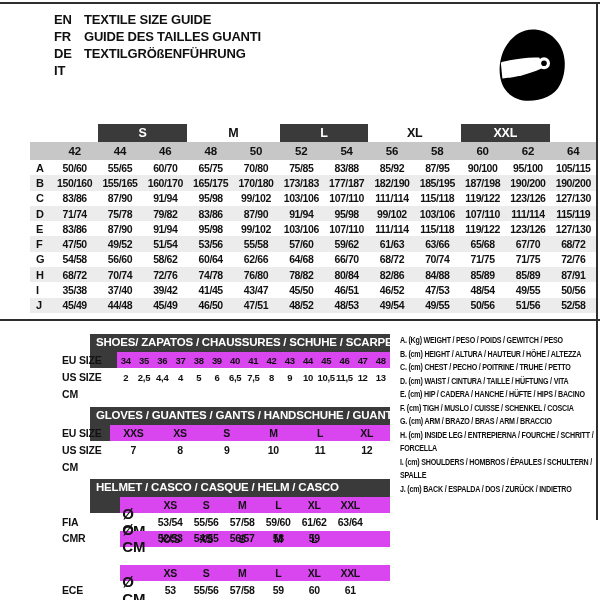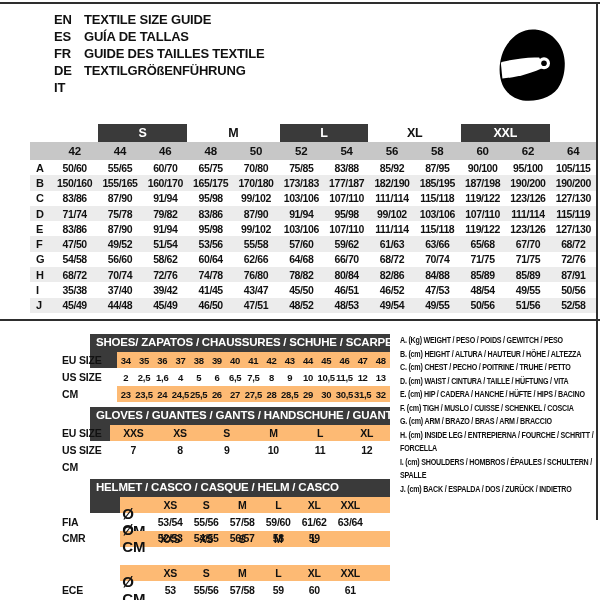--- a/index.html
+++ b/index.html
@@ -33,21 +33,21 @@
   .drow.shaded{background:#ececec;}
 
   
   .sub{position:absolute;left:30px;width:360px;}
   .subhead{position:absolute;left:60px;top:0;width:300px;height:34px;background:#3a3a3a;color:#fff;
            font-weight:bold;font-size:11.5px;line-height:17px;padding-left:6px;box-sizing:border-box;
            letter-spacing:-0.2px;white-space:nowrap;}
   .subrow{position:absolute;left:0;height:16px;width:360px;display:flex;align-items:center;}
   .sublabel{width:60px;font-weight:bold;font-size:10.5px;letter-spacing:-0.2px;padding-left:32px;}
   .subvals{position:relative;height:16px;width:300px;display:flex;align-items:center;}
-  .shband{background:#fdba74;}
+  .shband{background:#d946ef;}
   .subcell{flex:1;text-align:center;font-weight:bold;font-size:9.5px;letter-spacing:-0.3px;}
   .gl-inner{width:280px;display:flex;align-items:center;height:16px;}
   .gl-inner .subcell{font-size:10.5px;}
   .hband{position:relative;width:278px;height:16px;display:flex;align-items:center;}
   .hunit{width:32px;font-weight:bold;font-size:15px;padding-left:2px;box-sizing:border-box;}
   .hvals{width:216px;display:flex;align-items:center;height:16px;}
   .hvals .subcell{font-size:10.5px;}
 
   
   .legend{position:absolute;left:400px;top:334px;width:228px;
@@ -61,26 +61,22 @@
   <div class="top-border"></div>
   <div class="right-border"></div>
   <div class="divider"></div>
 
   <div class="langs" id="langs">
       <div class="lang-row">
      <span class="lang-code">EN</span>
      <span>TEXTILE SIZE GUIDE</span>
    </div>
       <div class="lang-row">
-     <span class="lang-code">ES</span>
-     <span>GUÍA DE TALLAS</span>
-   </div>
-      <div class="lang-row">
      <span class="lang-code">FR</span>
-     <span>GUIDE DES TAILLES TEXTILE</span>
+     <span>GUIDE DES TAILLES GUANTI</span>
    </div>
       <div class="lang-row">
      <span class="lang-code">DE</span>
      <span>TEXTILGRÖßENFÜHRUNG</span>
    </div>
       <div class="lang-row">
      <span class="lang-code">IT</span>
    </div>
     </div>
 
@@ -291,54 +287,37 @@
           <div class="subcell">46</div>
           <div class="subcell">47</div>
           <div class="subcell">48</div>
         </div>
      </div>
       <div class="subrow" style="top:35px">
        <div class="sublabel">US SIZE</div>
        <div class="subvals ">
           <div class="subcell">2</div>
           <div class="subcell">2,5</div>
-          <div class="subcell">1,6</div>
+          <div class="subcell">4,4</div>
           <div class="subcell">4</div>
           <div class="subcell">5</div>
           <div class="subcell">6</div>
           <div class="subcell">6,5</div>
           <div class="subcell">7,5</div>
           <div class="subcell">8</div>
           <div class="subcell">9</div>
           <div class="subcell">10</div>
           <div class="subcell">10,5</div>
           <div class="subcell">11,5</div>
           <div class="subcell">12</div>
           <div class="subcell">13</div>
         </div>
      </div>
       <div class="subrow" style="top:52px">
        <div class="sublabel">CM</div>
-       <div class="subvals shband">
-          <div class="subcell">23</div>
-          <div class="subcell">23,5</div>
-          <div class="subcell">24</div>
-          <div class="subcell">24,5</div>
-          <div class="subcell">25,5</div>
-          <div class="subcell">26</div>
-          <div class="subcell">27</div>
-          <div class="subcell">27,5</div>
-          <div class="subcell">28</div>
-          <div class="subcell">28,5</div>
-          <div class="subcell">29</div>
-          <div class="subcell">30</div>
-          <div class="subcell">30,5</div>
-          <div class="subcell">31,5</div>
-          <div class="subcell">32</div>
-        </div>
      </div>
     </div>
   <div class="sub" id="gloves-table" style="top:407px;">
       <div class="subhead">GLOVES / GUANTES / GANTS / HANDSCHUHE / GUANTI</div>
       <div class="subrow" style="top:18px">
        <div class="sublabel">EU SIZE</div>
        <div class="subvals shband">
           <div class="gl-inner">
             <div class="subcell">XXS</div>
             <div class="subcell">XS</div>

